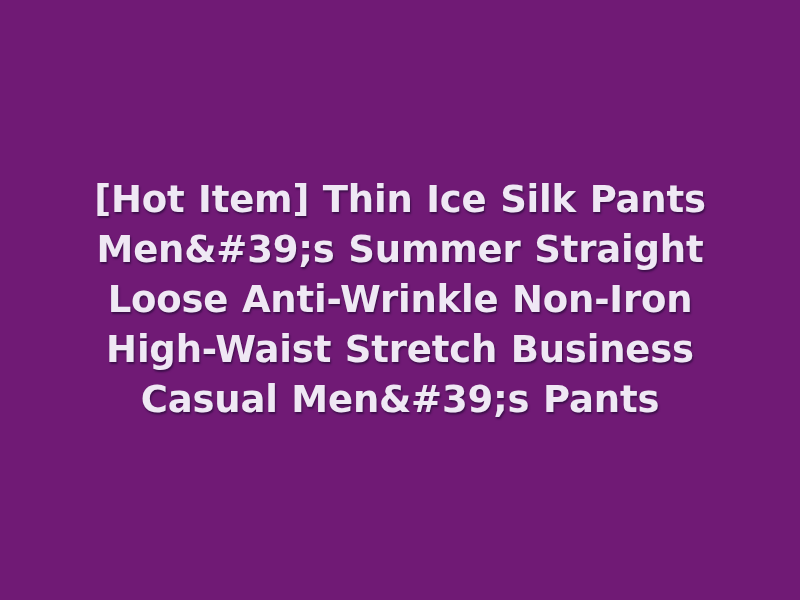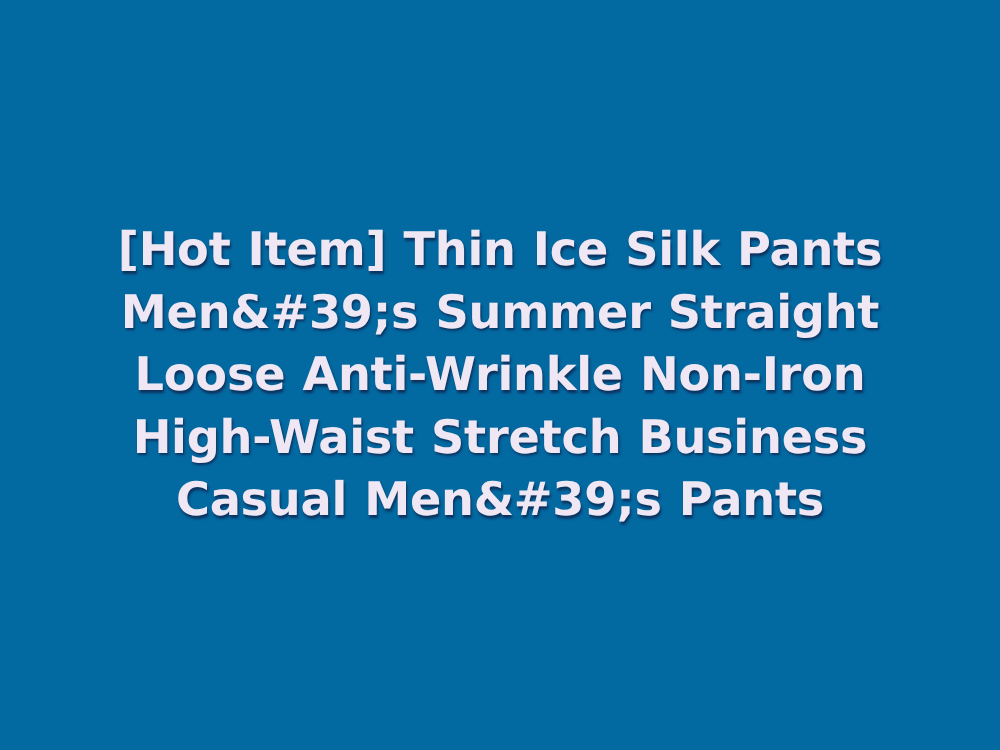--- a/index.html
+++ b/index.html
@@ -12,21 +12,21 @@
     height: 600px;
     overflow: hidden;
     background: #311355;
     font-family: "DejaVu Sans", sans-serif;
   }
 
   #product-title-card {
     box-sizing: border-box;
     width: 800px;
     height: 600px;
-    background: #0369a1;
+    background: #701a75;
     display: flex;
     align-items: center;
     justify-content: center;
     padding: 0 48px;
   }
 
   #product-title {
     margin: 0;
     width: 100%;
     max-width: 700px;

